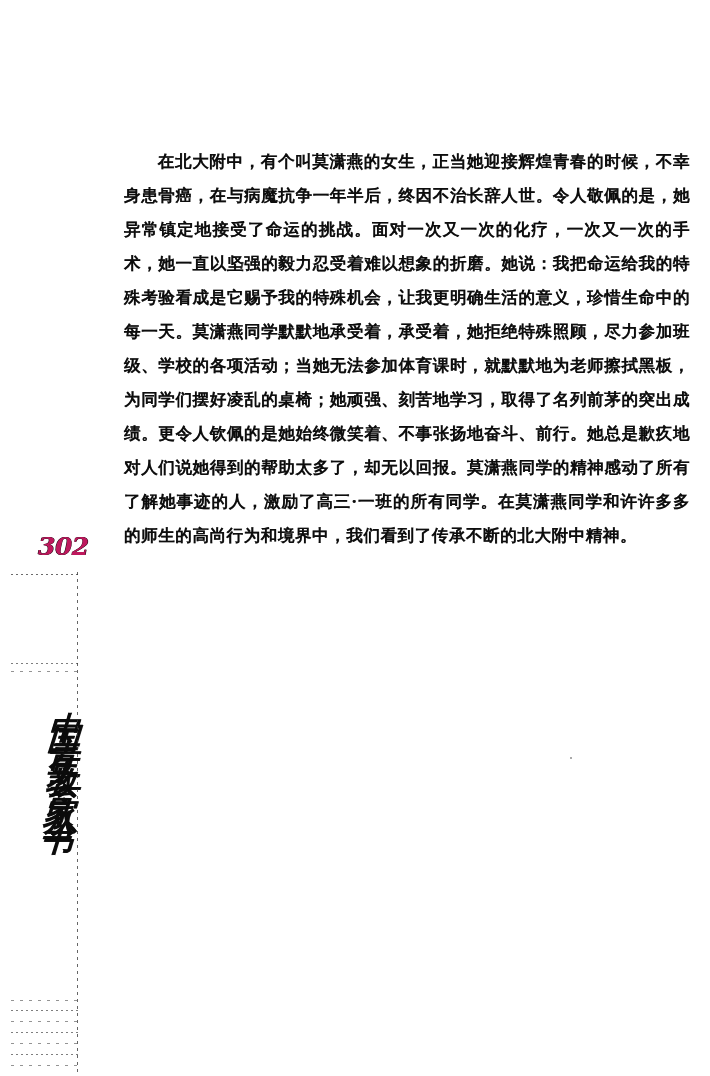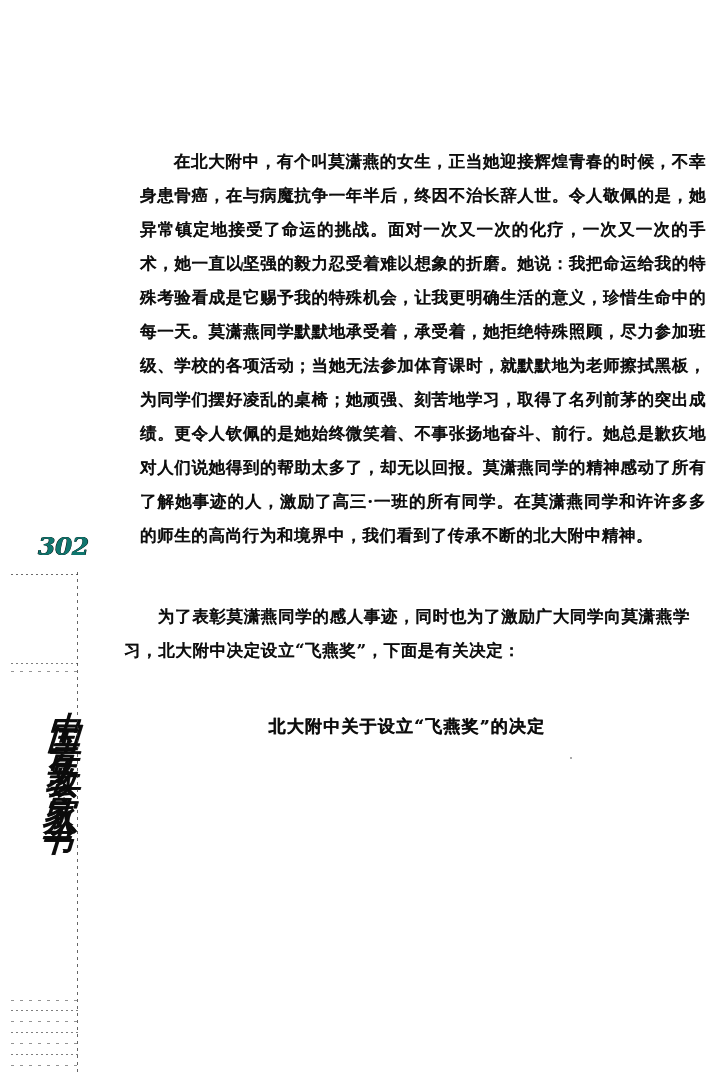--- a/index.html
+++ b/index.html
@@ -32,21 +32,21 @@
   .folio {
     position: absolute;
     left: 38px;
     top: 534px;
     width: 70px;
     font-family: "DejaVu Serif", "Liberation Serif", serif;
     font-weight: 700;
     font-style: italic;
     font-size: 25px;
     letter-spacing: -0.5px;
-    color: #0f766e;
+    color: #be185d;
     line-height: 1;
     text-shadow: 0.4px 0 0 #0a0a0a, -0.4px 0 0 #0a0a0a;
   }
 
   
   .hatch {
     position: absolute;
     left: 11px;
     width: 67px;
     background-image: repeating-linear-gradient(
@@ -168,21 +168,21 @@
   .heading {
     text-align: center;
     font-family: "DejaVu Serif", "Liberation Serif", serif;
     font-size: 17px;
     font-weight: 700;
     letter-spacing: 1.2px;
     line-height: 30px;
     text-shadow: 0.35px 0 0 rgba(0,0,0,0.7), -0.3px 0 0 rgba(0,0,0,0.5);
   }
 
-  .sec-1 { position: absolute; top: 145px; left: 0; width: 566px; margin-left: 16px; }
+  .sec-1 { position: absolute; top: 145px; left: 0; width: 566px; }
   .sec-2 { position: absolute; top: 600px; left: 0; width: 566px; }
   .sec-heading { position: absolute; top: 711px; left: 0; width: 566px; }
   .sec-3 { position: absolute; top: 777px; left: 0; width: 566px; }
 
   
   .scan-tick {
     position: absolute;
     left: 241px;
     top: 262px;
     width: 2px;
@@ -227,27 +227,21 @@
 
     <div class="margin-rule"></div>
   </div>
 
   <div class="body-col">
 
     <div class="sec-1 block-heavy">
       <p class="para indent">在北大附中，有个叫莫潇燕的女生，正当她迎接辉煌青春的时候，不幸身患骨癌，在与病魔抗争一年半后，终因不治长辞人世。令人敬佩的是，她异常镇定地接受了命运的挑战。面对一次又一次的化疗，一次又一次的手术，她一直以坚强的毅力忍受着难以想象的折磨。她说：我把命运给我的特殊考验看成是它赐予我的特殊机会，让我更明确生活的意义，珍惜生命中的每一天。莫潇燕同学默默地承受着，承受着，她拒绝特殊照顾，尽力参加班级、学校的各项活动；当她无法参加体育课时，就默默地为老师擦拭黑板，为同学们摆好凌乱的桌椅；她顽强、刻苦地学习，取得了名列前茅的突出成绩。更令人钦佩的是她始终微笑着、不事张扬地奋斗、前行。她总是歉疚地对人们说她得到的帮助太多了，却无以回报。莫潇燕同学的精神感动了所有了解她事迹的人，激励了高三·一班的所有同学。在莫潇燕同学和许许多多的师生的高尚行为和境界中，我们看到了传承不断的北大附中精神。</p>
     </div>
 
-    <div class="sec-2 block-heavy">
-      <p class="para indent">为了表彰莫潇燕同学的感人事迹，同时也为了激励广大同学向莫潇燕学习，北大附中决定设立“飞燕奖”，下面是有关决定：</p>
-    </div>
-
-    <div class="sec-heading">
-      <div class="heading">北大附中关于设立“飞燕奖”的决定</div>
-    </div>
+
 
 
   </div>
 
   <div class="scan-tick"></div>
   <div class="scan-speck"></div>
 
 </div>
 
 </body></html>

